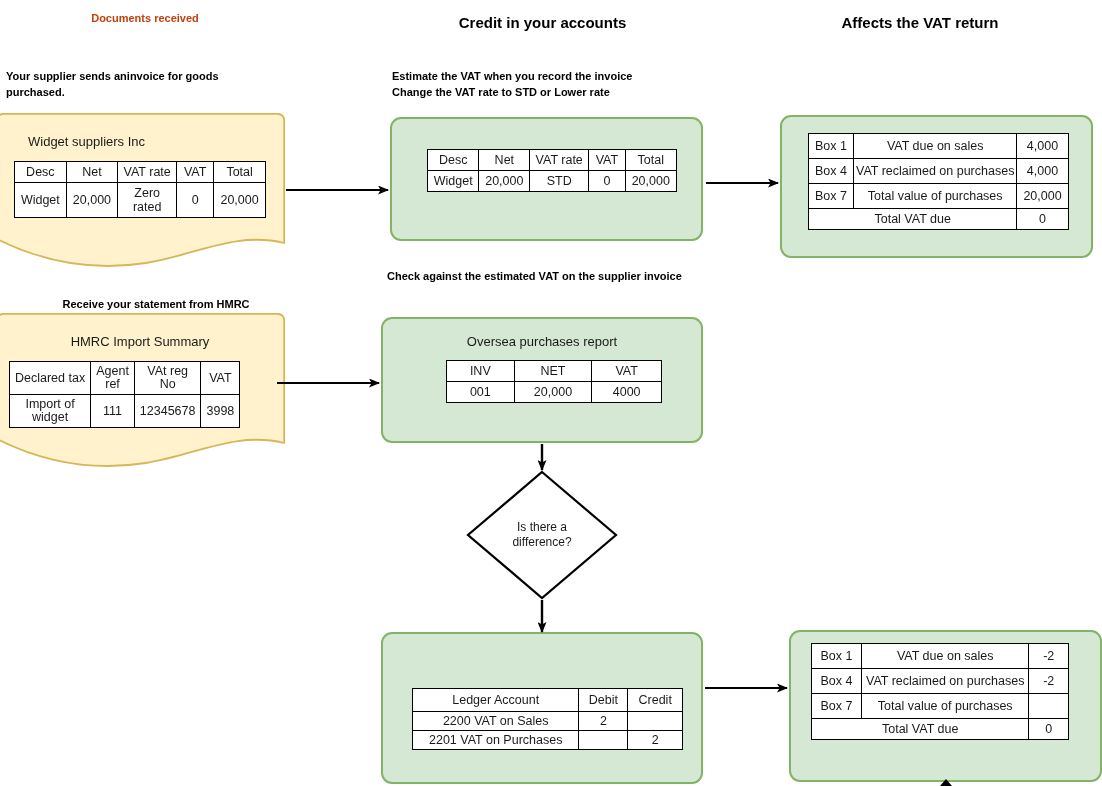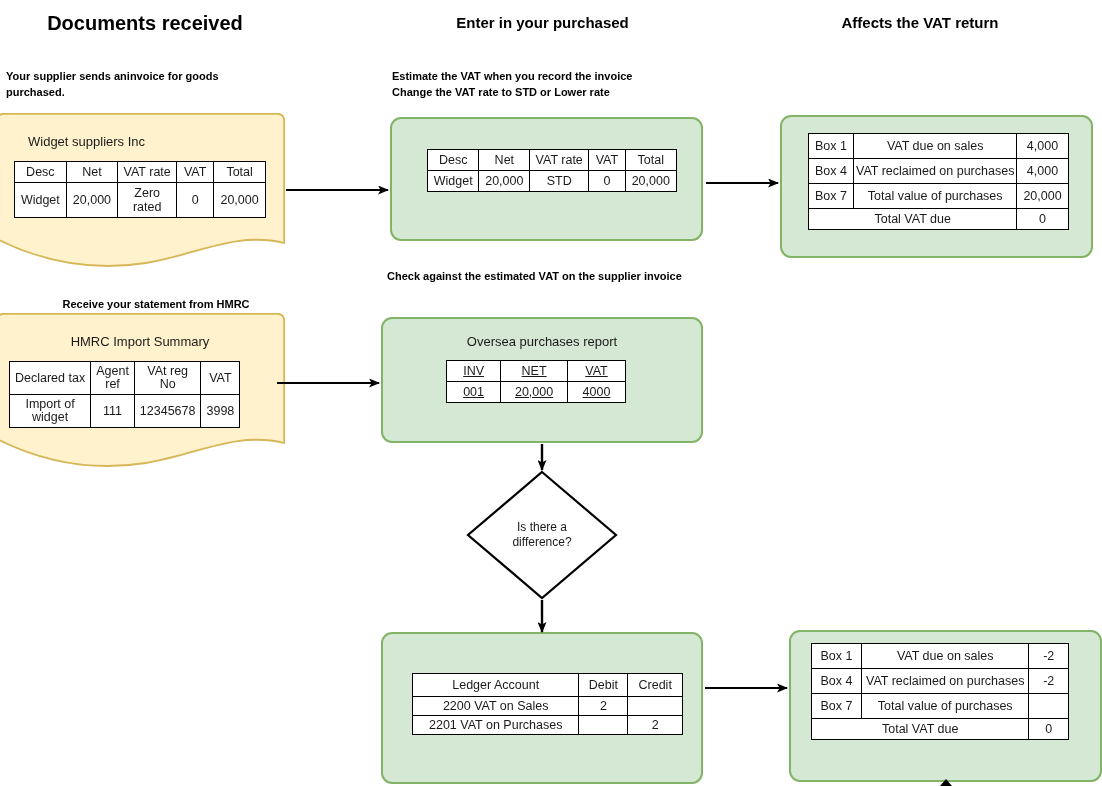--- a/index.html
+++ b/index.html
@@ -20,21 +20,21 @@
   }
   .abs { position: absolute; }
 
   
   .col-title {
     font-size: 15px;
     font-weight: bold;
     text-align: center;
     white-space: nowrap;
   }
-  .col-title.navy { color: #000000; font-size: 20px; }
+  .col-title.navy { color: #c2410c; font-size: 11px; }
 
   
   .caption {
     font-size: 11px;
     font-weight: bold;
     line-height: 16px;
     color: #000;
   }
 
   
@@ -100,21 +100,21 @@
   
   .arrow { position: absolute; }
 </style>
 </head>
 <body>
 
 <div id="canvas">
 
   <div class="abs col-title navy" style="left:30px; top:12px; width:230px;">Documents received</div>
 
-  <div class="abs col-title" style="left:425px; top:14px; width:235px;">Enter in your purchased</div>
+  <div class="abs col-title" style="left:425px; top:14px; width:235px;">Credit in your accounts</div>
 
   <div class="abs col-title" style="left:810px; top:14px; width:220px;">Affects the VAT return</div>
 
   <div class="abs caption" style="left:6px; top:68px; width:260px;">Your supplier sends aninvoice for goods purchased.</div>
 
   <div class="abs caption" style="left:392px; top:68px; width:300px; white-space:pre-line;">Estimate the VAT when you record the invoice
 Change the VAT rate  to STD or Lower rate</div>
 
 
   <div class="abs caption" style="left:6px; top:296px; width:300px;text-align:center;">Receive your statement from HMRC</div>
@@ -227,21 +227,21 @@
         <tr>
           <td colspan="2" style="padding:3px 6px;">Total VAT due</td>
           <td style="padding:3px 6px;">0</td>
         </tr>
       </tbody>
     </table>
   </div>
 
   <div class="green-box" style="left:381px; top:317px; width:322px; height:126px;">
     <div class="abs box-title" style="left:0; top:15px; width:100%;">Oversea purchases report</div>
-    <table class="grid abs" style="left:63px; top:41px; width:180px;text-decoration:underline;">
+    <table class="grid abs" style="left:63px; top:41px; width:216px;">
       <thead>
         <tr>
           <th style="width:56px;">INV</th>
           <th style="width:66px;">NET</th>
           <th style="width:58px;">VAT</th>
         </tr>
       </thead>
       <tbody>
         <tr>
           <td>001</td>
@@ -254,21 +254,21 @@
 
   <div class="diamond-wrap" style="left:466px; top:470px; width:152px; height:130px;">
     <svg width="152" height="130" viewBox="0 0 152 130">
       <path d="M 76 2 L 150 65 L 76 128 L 2 65 Z" fill="#ffffff" stroke="#000000" stroke-width="2.2" stroke-linejoin="miter"></path>
     </svg>
     <div class="diamond-label" style="white-space:pre-line;text-align:center;">Is there a
 difference?</div>
   </div>
 
   <div class="green-box" style="left:381px; top:632px; width:322px; height:152px;">
-    <table class="grid abs tight" style="left:29px; top:39px; width:271px;">
+    <table class="grid abs tight" style="left:29px; top:54px; width:271px;">
       <thead>
         <tr>
           <th style="width:135px; padding:4px 6px;">Ledger Account</th>
           <th style="width:48px; padding:4px 6px;">Debit</th>
           <th style="width:56px; padding:4px 6px;">Credit</th>
         </tr>
       </thead>
       <tbody>
         <tr>
           <td>2200 VAT on Sales</td>

